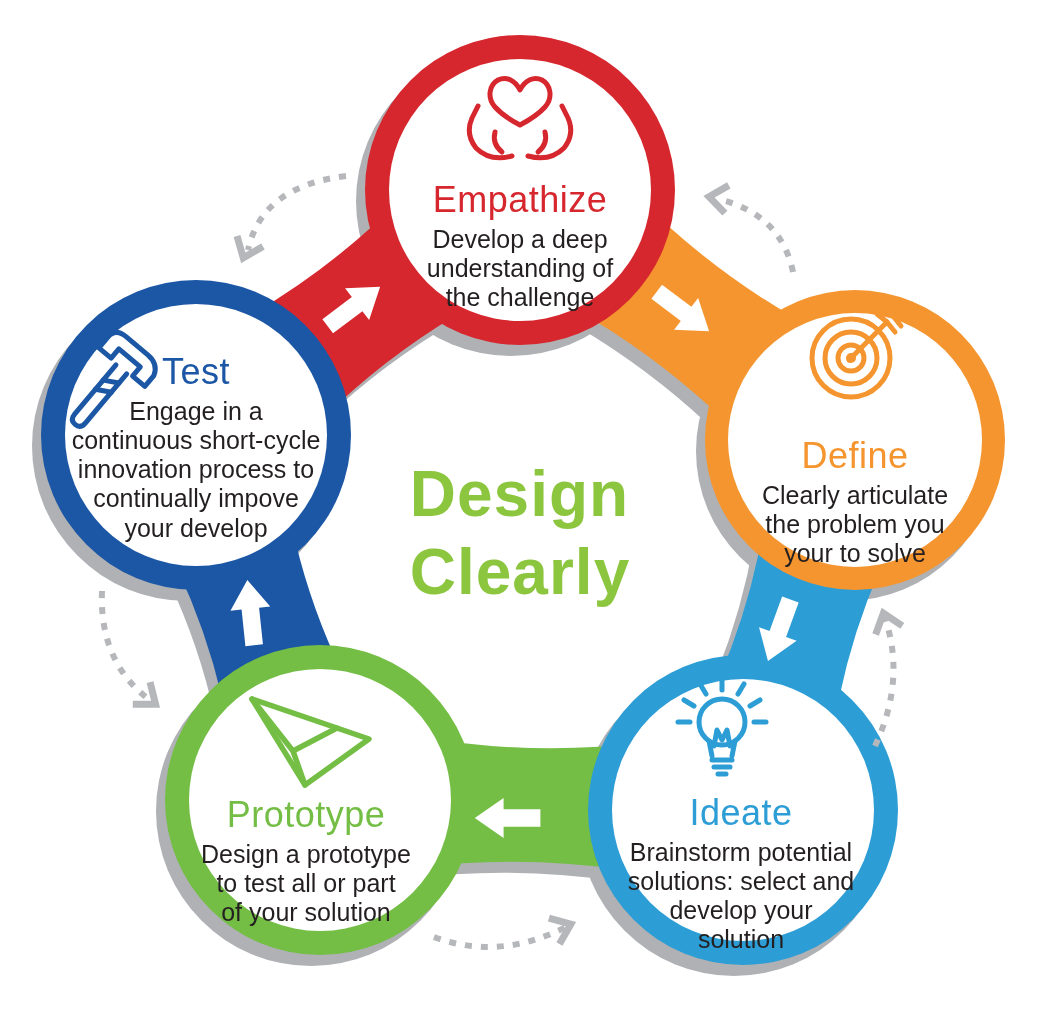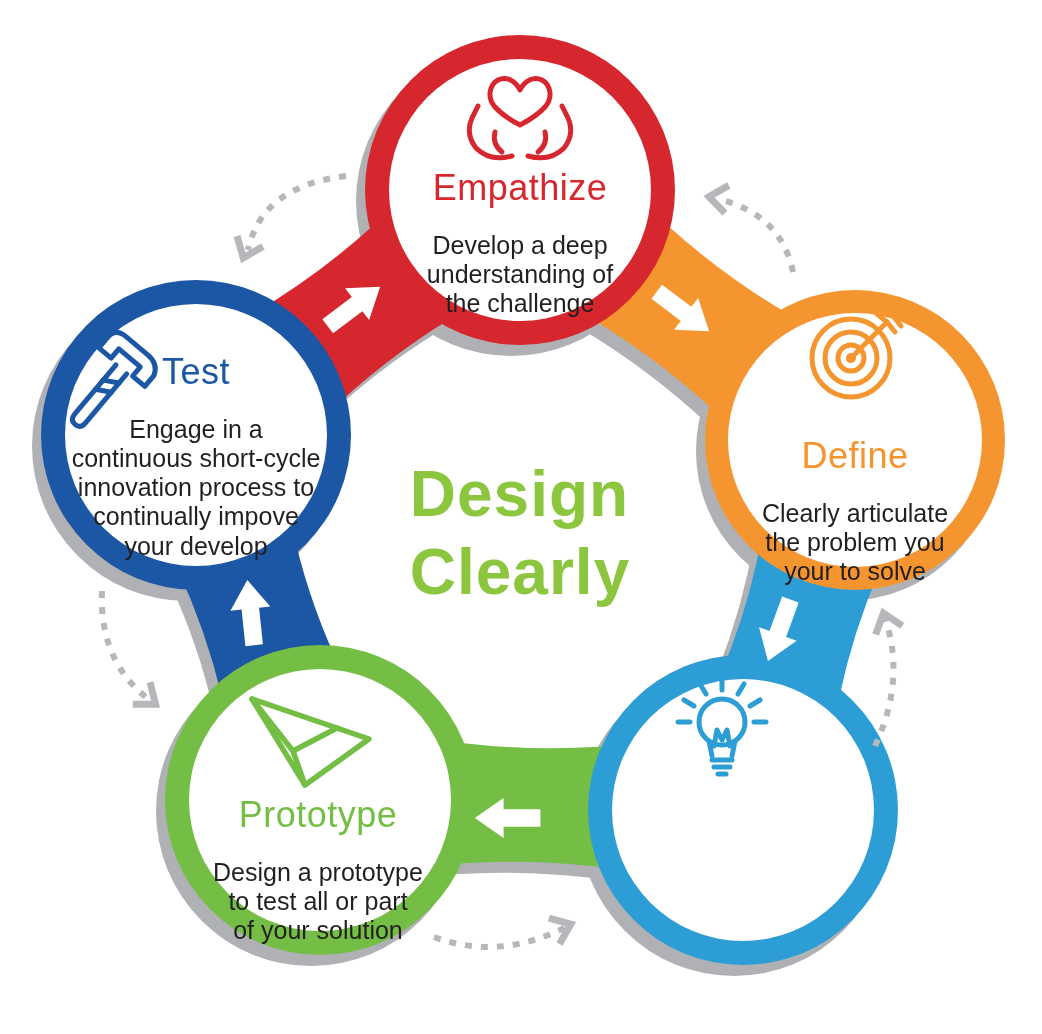--- a/index.html
+++ b/index.html
@@ -7,21 +7,21 @@
     position:relative;width:1042px;height:1034px;background:#fff;overflow:hidden;
     font-family:"Liberation Sans","DejaVu Sans",sans-serif;
   }
   .stage svg.scene{position:absolute;left:0;top:0;}
   .step-text{
     position:absolute;width:360px;transform:translateX(-50%);
     text-align:center;pointer-events:none;
   }
   .step-title{font-size:36px;line-height:1.1;font-weight:500;letter-spacing:.5px;}
   .step-desc{
-    font-size:25px;line-height:1.17;color:#231F20;white-space:pre-line;margin-top:23px;
+    font-size:25px;line-height:1.17;color:#231F20;white-space:pre-line;margin-top:5px;
   }
   .c-empathize{color:#D7272E;}
   .c-define{color:#F5952F;margin-top:32px;}
   .c-ideate{color:#2D9DD6;}
   .c-prototype{color:#74BE45;}
   .c-test{color:#1C57A5;text-align:center;}
   .center-title{
     position:absolute;left:520px;top:455px;transform:translateX(-50%);
     text-align:left;font-size:64px;font-weight:bold;color:#8CC63F;
     line-height:78px;letter-spacing:1px;white-space:nowrap;
@@ -127,36 +127,43 @@
       <path d="M -14,10 L 30,-13"></path>
     </g>
 
     <g transform="translate(127,361) rotate(40)" stroke="#1C57A5" fill="none" stroke-width="5" stroke-linecap="round" stroke-linejoin="round">
       <path d="M -30,8 L -30,-6 Q -30,-18 -16,-18 L 12,-18 Q 26,-18 30,-6 L 30,8 L 14,8 L 14,-4 L -14,-4 L -14,8 Z"></path>
       <path d="M -6,10 L -6,74 Q -6,82 1,82 Q 8,82 8,74 L 8,10"></path>
       <path d="M -6,30 L 8,22 M -6,42 L 8,34"></path>
     </g>
   </svg>
 
-  <div class="step-text" style="left:520px;top:168px">
+  <div class="step-text" style="left:520px;top:180px">
     <div class="step-title c-empathize">Empathize</div>
     <div class="step-desc">Develop a deep
 understanding of
 the challenge</div>
   </div>
 
   <div class="step-text" style="left:855px;top:404px">
     <div class="step-title c-define">Define</div>
     <div class="step-desc">Clearly articulate
 the problem you
 your to solve</div>
   </div>
 
+  <div class="step-text" style="left:741px;top:793px">
+    <div class="step-title c-ideate">Ideate</div>
+    <div class="step-desc">Brainstorm potential
+solutions: select and
+develop your
+solution</div>
+  </div>
 
-  <div class="step-text" style="left:318px;top:795px">
+  <div class="step-text" style="left:306px;top:795px">
     <div class="step-title c-prototype">Prototype</div>
     <div class="step-desc">Design a prototype
 to test all or part
 of your solution</div>
   </div>
 
   <div class="step-text" style="left:196px;top:352px">
     <div class="step-title c-test">Test</div>
     <div class="step-desc">Engage in a
 continuous short-cycle

